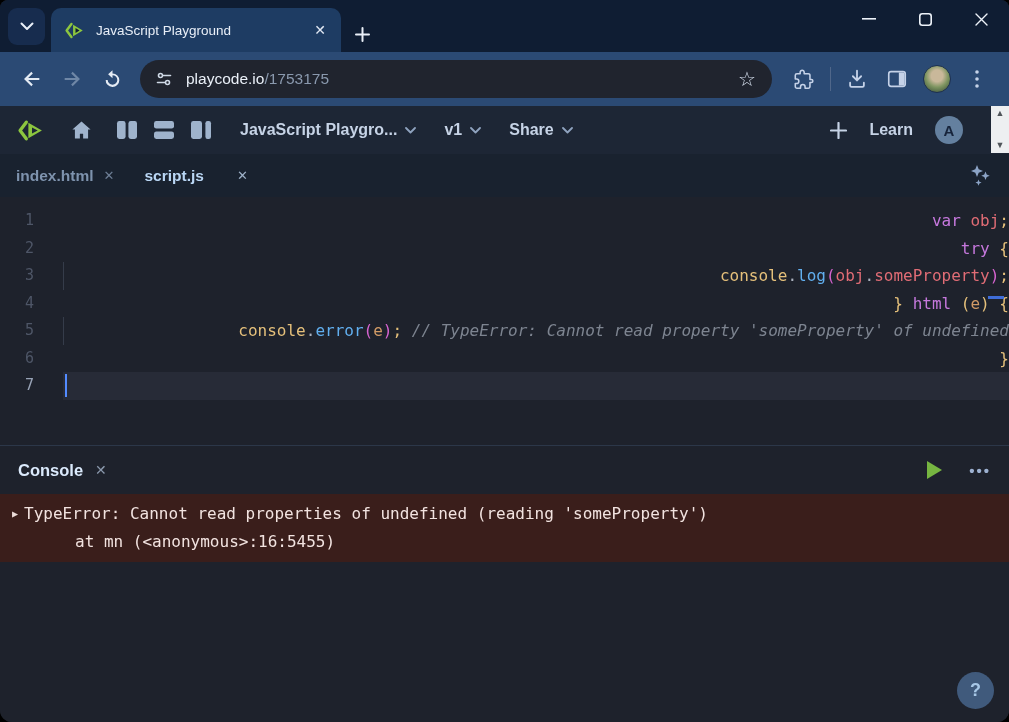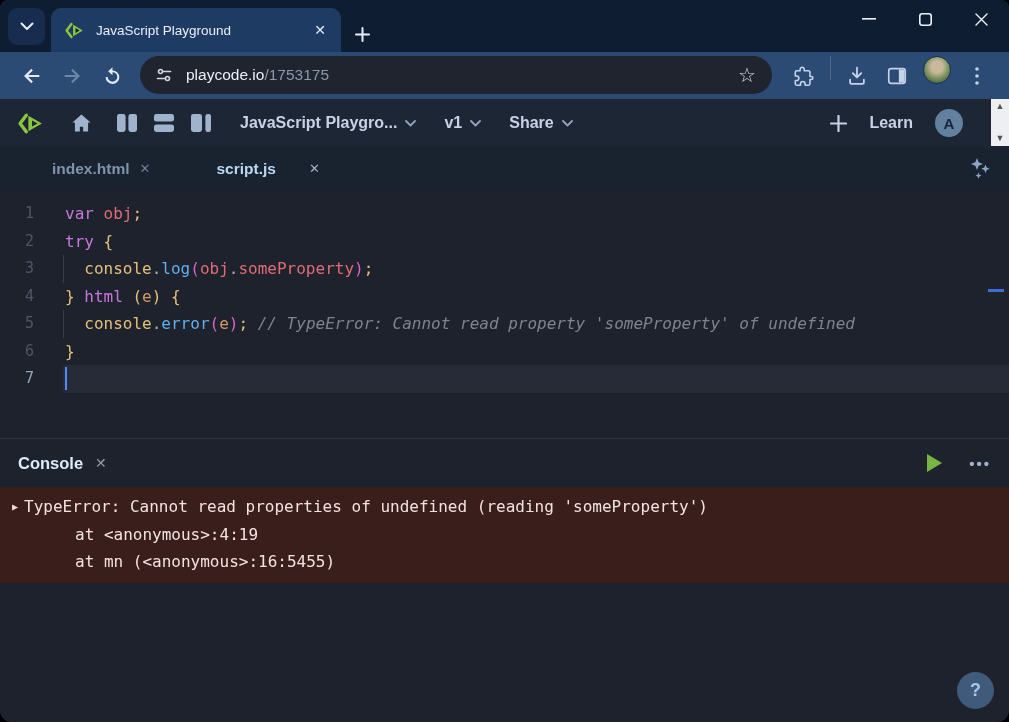--- a/index.html
+++ b/index.html
@@ -15,21 +15,21 @@
   .btab{ width:290px; height:44px; background:#1E3C63; border-radius:10px 10px 0 0;
     display:flex; align-items:center; padding:0 10px 0 14px; cursor:pointer;}
   .btab-title{ color:#E9EFF8; font-size:13.5px; margin-left:10px; flex:1; white-space:nowrap; overflow:hidden;}
   .btab-close{ color:#E2E9F4; font-size:14px; width:22px; height:22px; line-height:22px;
     text-align:center; border-radius:50%; cursor:pointer;}
   .newtab{ color:#E2E9F4; margin:0 0 10px 14px; cursor:pointer;}
   .win-controls{ margin-left:auto; display:flex; align-self:flex-start; }
   .wbtn{ width:56px; height:38px; display:flex; align-items:center; justify-content:center; cursor:pointer; color:#EDF2F9;}
 
   
-  .navbar{ height:47px; background:#2B4A74; display:flex; padding:4px 12px; flex:0 0 auto;}
+  .navbar{ height:54px; background:#2B4A74; display:flex; align-items:center; padding:14px 12px; flex:0 0 auto;}
   .nbtn{ width:40px; height:40px; display:flex; align-items:center; justify-content:center; cursor:pointer;}
   .omnibox{ flex:1; height:38px; background:#20242E; border-radius:19px; margin:0 12px 0 8px;
     display:flex; align-items:center; padding:0 8px 0 14px; cursor:text;}
   .url-host{ color:#EAF0F8; font-size:15.5px;}
   .url-path{ color:#8A99AE; font-size:15.5px;}
   .url-wrap{ flex:1; white-space:nowrap;}
   .star{ color:#D3DDEB; font-size:20px; padding:0 8px; cursor:pointer;}
   .nav-sep{ width:1px; height:24px; background:#50678A; margin:0 6px;}
   .avatar-browser{ width:28px; height:28px; border-radius:50%; margin:0 6px; cursor:pointer;
     background:radial-gradient(circle at 50% 38%, #c9b89a 0 28%, #7d9460 55%, #2e4030 100%);
@@ -47,33 +47,33 @@
     font-size:15px; font-weight:700; display:flex; align-items:center; justify-content:center;
     margin-right:26px; cursor:pointer;}
   .mini-scrollbar{ position:absolute; top:0; right:0; width:18px; height:47px; background:#EDEFF1;
     display:flex; flex-direction:column; align-items:center; justify-content:space-between; padding:3px 0;}
   .mini-scrollbar span{ color:#4F5459; font-size:9px; line-height:1; cursor:pointer;}
 
   
   .editor-tabs{ height:43px; background:#19222F; display:flex; align-items:center;
     padding:0 16px; flex:0 0 auto;}
   .etabs{ display:flex; align-items:center; gap:30px;}
-  .etab{ display:flex; align-items:center; gap:10px; cursor:pointer; font-size:15.5px; font-weight:700; color:#7E93AE;margin-left:36px;}
+  .etab{ display:flex; align-items:center; gap:10px; cursor:pointer; font-size:15.5px; font-weight:700; color:#7E93AE;}
   .etab.active{ color:#BAD7F5;gap:33px;}
   .etab .x{ font-size:13px; font-weight:400; color:#6E7F96;}
   .etab.active .x{ color:#9FB2C9;}
   .ai-sparkle{ margin-left:auto; cursor:pointer;}
 
   
   .code-area{ height:248px; background:#1E222C; position:relative; padding-top:10px;
     font-family:"DejaVu Sans Mono", monospace; font-size:16px; flex:0 0 auto; overflow:hidden;}
   .cl{ display:flex; height:27.5px; line-height:27.5px; white-space:pre;}
   .ln{ flex:0 0 63px; text-align:right; padding-right:29px; color:#4E5667; font-size:15px;}
   .ln.on{ color:#98A3B6;}
-  .lc{ flex:1; padding-left:2px; position:relative;}
+  .lc{ flex:1; padding-left:2px; position:relative;text-align:right;}
   .cl.guide .lc{ background:linear-gradient(#353C4A,#353C4A) no-repeat left top / 1px 100%;}
   .cl.active .lc{ background:#272B37;}
   .cursor{ position:absolute; left:2px; top:2px; width:2px; height:23px; background:#538BFF;}
   .tk-kw{color:#C678DD} .tk-var{color:#E06C75} .tk-pn{color:#ABB2BF}
   .tk-b1{color:#E5C07B} .tk-b2{color:#D563CF} .tk-fn{color:#61AFEF}
   .tk-bi{color:#E5C07B} .tk-pa{color:#D19A66} .tk-sm{color:#E5C07B}
   .tk-pl{color:#ABB2BF} .tk-cm{color:#7D8490; font-style:italic}
   .scroll-marker{ position:absolute; right:5px; top:99px; width:16px; height:3px; background:#3F6DD8;}
 
   
@@ -301,21 +301,20 @@
       <span class="dots">•••</span>
     </div>
   </div>
 
   <div class="console-error">
     <div class="err-line msg">
       <span class="caret">▶</span>
       <span>TypeError: Cannot read properties of undefined (reading 'someProperty')</span>
     </div>
     <div id="stack-holder">
-        <div class="err-line stack">at &lt;anonymous&gt;:4:19</div>
         <div class="err-line stack">at mn (&lt;anonymous&gt;:16:5455)</div>
       </div>
   </div>
 
   <div class="console-body">
     <div class="help-btn">?</div>
   </div>
 
 </div>
 

